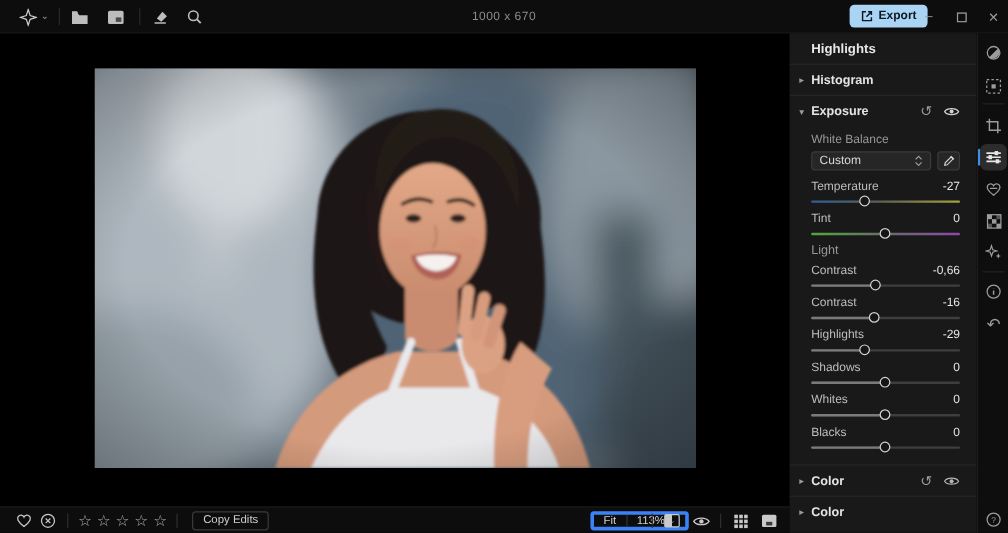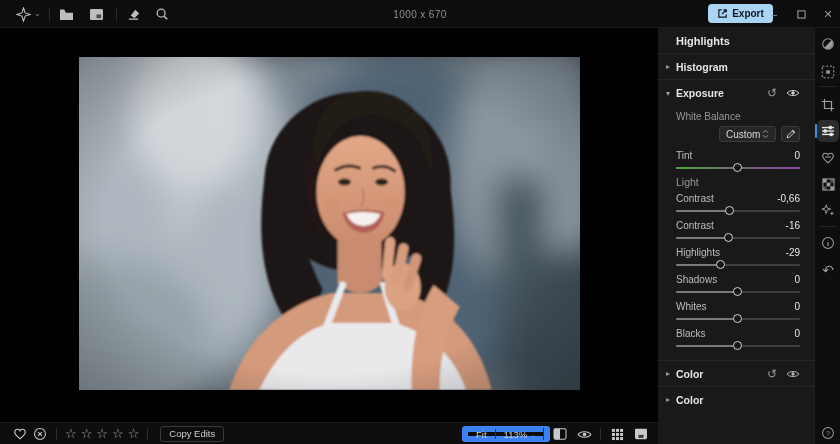--- a/index.html
+++ b/index.html
@@ -29,21 +29,21 @@
   
   #bottombar { position:absolute; left:0; top:422px; width:658px; height:22px; background:#0d0d0d;
     border-top:1px solid #1c1c1c; display:flex; align-items:center; }
   .bb-icon { width:20px; height:20px; display:flex; align-items:center; justify-content:center; cursor:pointer; }
   .bb-sep { width:1px; height:12px; background:#2e2e2e; margin:0 6px; }
   .star { font-size:13px; color:#a9a9a9; line-height:1; cursor:pointer; padding:0 2px; }
   #copy-edits { height:16px; border:1px solid #3a3a3a; border-radius:3px; padding:0 8px;
     font-size:9.5px; color:#cfcfcf; display:flex; align-items:center; margin-left:6px; cursor:pointer; }
   #bb-filename { position:absolute; left:0; width:658px; text-align:center; font-size:10px;
     color:#cfcfcf; pointer-events:none; }
-  #zoom-group { position:absolute; left:462px; top:3px; height:16px; border:6px solid #3b82f6;
+  #zoom-group { position:absolute; left:492px; top:3px; height:16px; border:3px solid #3b82f6;
     border-radius:3px; display:flex; align-items:center; font-size:9.5px; color:#cfcfcf;justify-content:center; }
   #zoom-group .zg-btn { padding:0 8px; height:100%; display:flex; align-items:center; cursor:pointer; gap:3px; }
   #zoom-group .zg-sep { width:1px; height:10px; background:#333; }
   .bb-right { position:absolute; top:1px; display:flex; align-items:center; }
 
   
   #panel { position:absolute; left:658px; top:28px; width:156px; height:416px; background:#191919;
     font-size:10px; overflow:hidden; }
   #panel-title { height:26px; line-height:26px; padding-left:18px; font-size:11px; font-weight:bold;
     color:#e8e8e8; border-bottom:1px solid #262626; }
@@ -51,21 +51,21 @@
     border-bottom:1px solid #262626; cursor:pointer; }
   .sect-row.no-border { border-bottom:none; }
   .tri { width:10px; font-size:8px; color:#9a9a9a; }
   .sect-label { font-weight:bold; color:#e4e4e4; font-size:10.5px; }
   .sect-icons { margin-left:auto; display:flex; align-items:center; gap:9px; }
   .reset-glyph { font-size:12px; color:#9a9a9a; cursor:pointer; line-height:1; }
   .wb-label, .group-label { margin:5px 18px 4px; color:#979797; font-size:10px; }
   .group-label { margin-bottom:3px; font-size:10.5px; }
   #wb-row { display:flex; align-items:center; margin:2px 14px 7px 18px; gap:5px; height:16px; }
   #wb-select { flex:1; height:16px; background:#262626; border:1px solid #3a3a3a; border-radius:3px;
-    display:flex; align-items:center; padding:0 6px; color:#d8d8d8; cursor:pointer;margin-left:43px; }
+    display:flex; align-items:center; padding:0 6px; color:#d8d8d8; cursor:pointer; }
   #wb-select .chevs { margin-left:auto; }
   #wb-dropper { width:19px; height:16px; background:#262626; border:1px solid #3a3a3a; border-radius:3px;
     display:flex; align-items:center; justify-content:center; cursor:pointer; }
   .srow { margin:4px 14px 0 18px; }
   .srow-head { display:flex; justify-content:space-between; height:12px; align-items:center; }
   .slabel { color:#bdbdbd; font-size:10px; }
   .svalue { color:#e6e6e6; font-size:10px; }
   .track { position:relative; height:2px; background:#3e3e3e; border-radius:1px; margin:6px 0 7px; cursor:pointer; }
   .track .fill { position:absolute; left:0; top:0; height:2px; background:#7a7a7a; border-radius:1px; }
   .track.temp { background:linear-gradient(90deg,#2f5f98,#5f6055 46%,#a5a23b); }
@@ -314,20 +314,29 @@
     <div id="wb-dropper">
       <svg width="10" height="10" viewBox="0 0 12 12">
           <path d="M1.5 10.5 L2 8 L8 2 L10 4 L4 10 Z" fill="none" stroke="#d2d2d2" stroke-width="1.2"></path>
           <path d="M7.5 1.5 L10.5 4.5" stroke="#d2d2d2" stroke-width="1.6"></path>
         </svg>
     </div>
   </div>
 
   <div class="srow">
     <div class="srow-head">
+      <span class="slabel">Temperature</span>
+      <span class="svalue">-27</span>
+    </div>
+    <div class="track temp">
+      <div class="knob" style="left: calc(36.5% - 5px);"></div>
+    </div>
+  </div>
+  <div class="srow">
+    <div class="srow-head">
       <span class="slabel">Tint</span>
       <span class="svalue">0</span>
     </div>
     <div class="track tint">
       <div class="knob" style="left: calc(50% - 5px);"></div>
     </div>
   </div>
 
   <div class="group-label">Light</div>
 

